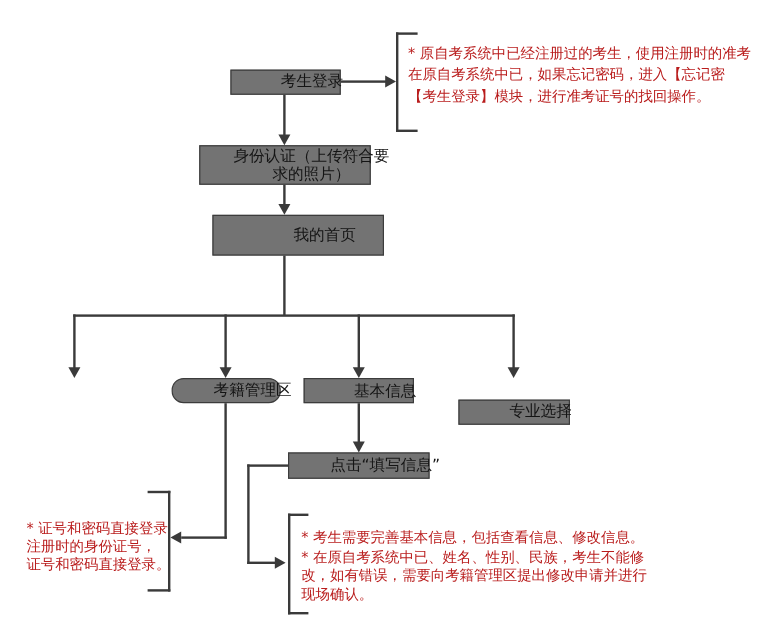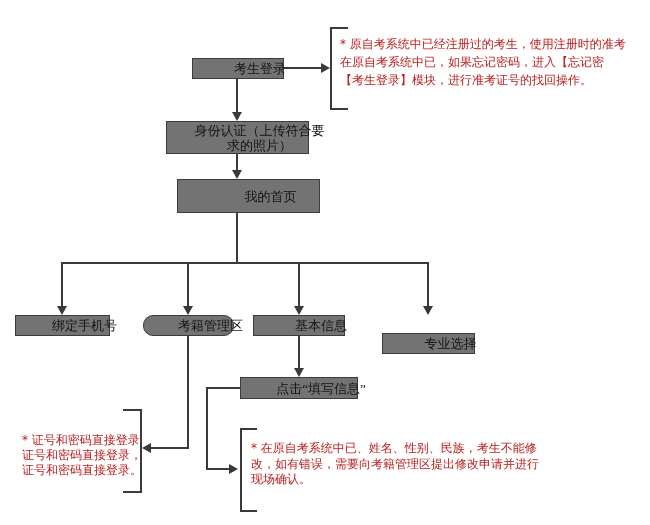--- a/index.html
+++ b/index.html
@@ -40,37 +40,34 @@
 
   <div class="fbox" style="left:166px; top:121px; width:143px; height:33px;">
     <span>身份认证（上传符合要</span>
     <span>求的照片）</span>
   </div>
 
   <div class="fbox" style="left:166px; top:179px; width:143px; height:34px;margin-left:11px;">
     <span>我的首页</span>
   </div>
 
-  <div class="fbox" style="left:15px; top:315px; width:95px; height:21px;">
-    <span>绑定手机号</span>
-  </div>
 
   <div class="fbox" style="left:143px; top:315px; width:91px; height:21px;border-radius:10px;">
     <span>考籍管理区</span>
   </div>
 
   <div class="fbox" style="left:253px; top:315px; width:92px; height:21px;font-family:Liberation Serif, serif;">
     <span>基本信息</span>
   </div>
 
   <div class="fbox" style="left:382px; top:315px; width:93px; height:21px;margin-top:18px;">
     <span>专业选择</span>
   </div>
 
-  <div class="fbox" style="left:240px; top:377px; width:118px; height:22px;font-family:Liberation Serif, serif;">
+  <div class="fbox" style="left:240px; top:377px; width:118px; height:22px;">
     <span>点击“填写信息”</span>
   </div>
 
   <div class="cline" style="left:236px; top:79px;  width:2px; height:34px;"></div>
   <div class="arr arr-down" style="left:232px; top:112px;"></div>
 
   <div class="cline" style="left:236px; top:154px; width:2px; height:17px;"></div>
   <div class="arr arr-down" style="left:232px; top:170px;"></div>
 
   <div class="cline" style="left:236px; top:213px; width:2px; height:50px;"></div>
@@ -109,23 +106,24 @@
   <div class="bracket-open" style="left:240px; top:428px; width:17px; height:84px;"></div>
 
   <div class="note lh18" style="left:340px; top:35px;">
     <div>* 原自考系统中已经注册过的考生，使用注册时的准考</div>
     <div>在原自考系统中已，如果忘记密码，进入【忘记密</div>
     <div>【考生登录】模块，进行准考证号的找回操作。</div>
   </div>
 
   <div class="note lh15" style="left:22px; top:433px;">
     <div>* 证号和密码直接登录</div>
-    <div>证号和密码直接登录，</div>
+    <div>注册时的身份证号，</div>
     <div>证号和密码直接登录。</div>
   </div>
 
   <div class="note lh155" style="left:251px; top:441px;">
+    <div>* 考生需要完善基本信息，包括查看信息、修改信息。</div>
     <div>* 在原自考系统中已、姓名、性别、民族，考生不能修</div>
     <div>改，如有错误，需要向考籍管理区提出修改申请并进行</div>
     <div>现场确认。</div>
   </div>
 
 </div>
 
 </body></html>

